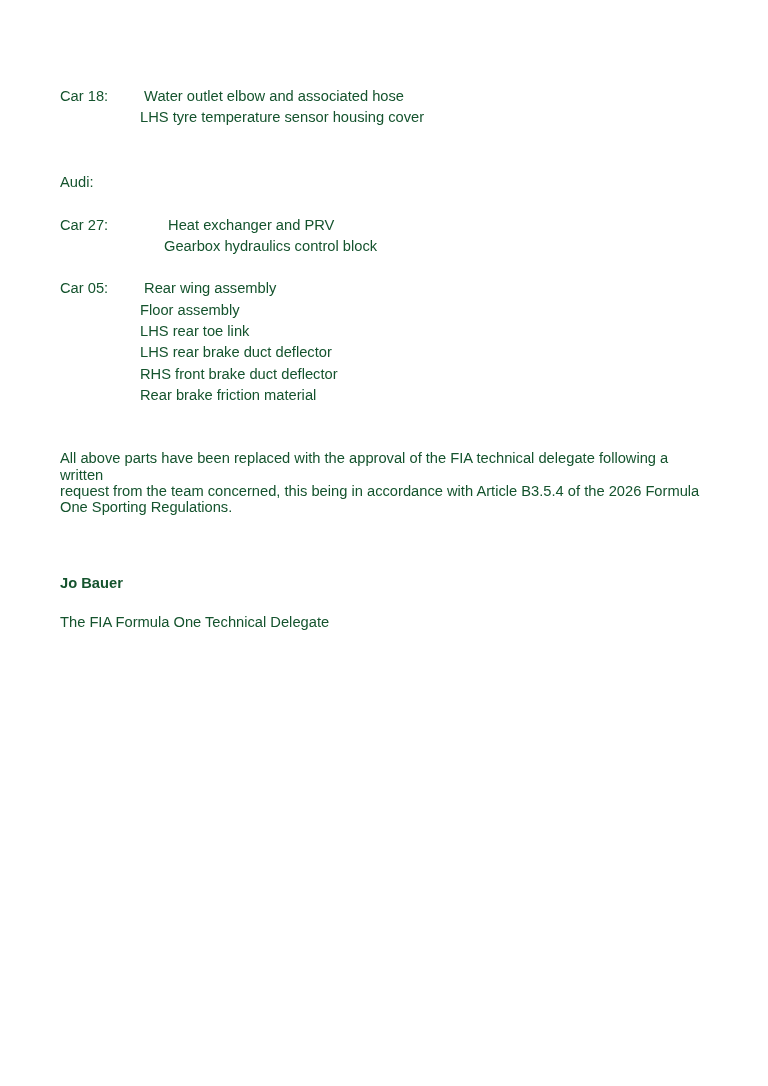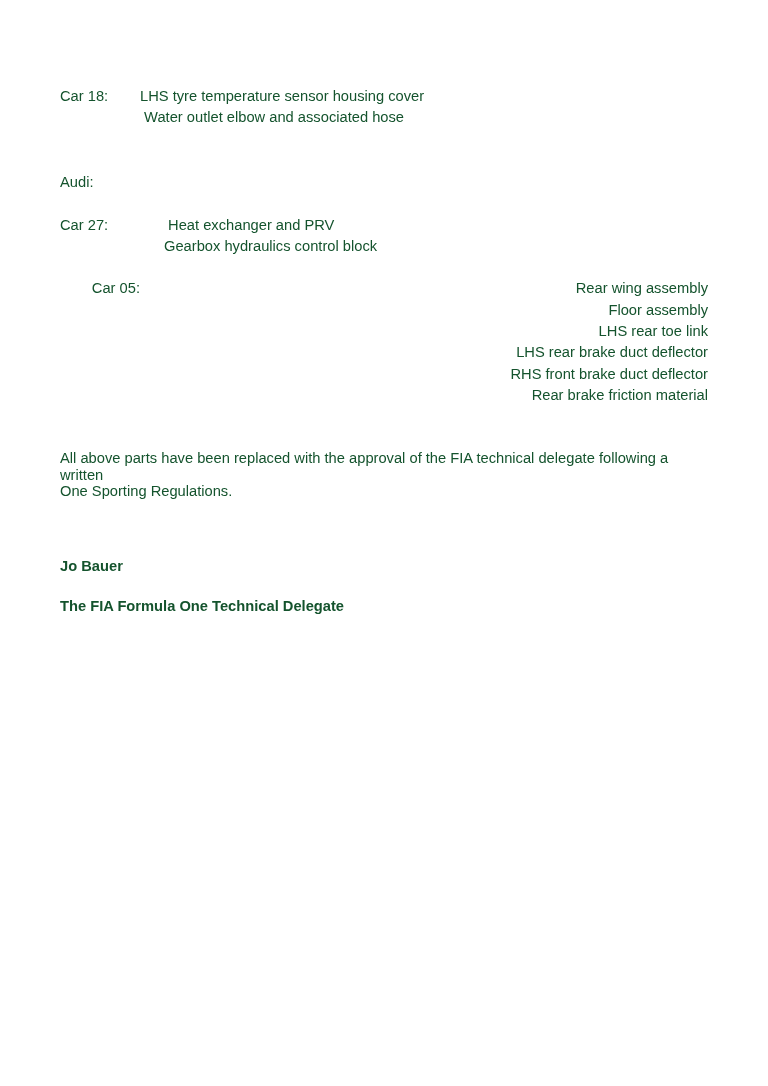--- a/index.html
+++ b/index.html
@@ -31,55 +31,55 @@
     white-space: pre;
   }
   .car-items {
     flex: 1 1 auto;
   }
   .car-items .item {
     line-height: 21.3px;
     white-space: pre-wrap;
   }
   .entry-27 { margin-top: 22px; gap: 24px; }
-  .entry-05 { margin-top: 21px; text-align: right; }
+  .entry-05 { margin-top: 21px; }
   .team-heading {
     margin-top: 43px;
     font-weight: normal;
     line-height: 21.3px;
   }
   .closing-paragraph {
     margin-top: 44px;
   }
   .closing-paragraph .para-line {
     line-height: 16.4px;
     white-space: pre-wrap;
   }
   .sig-name {
     margin-top: 57px;
     font-weight: bold;
     line-height: 21.3px;
   }
   .sig-title {
     margin-top: 18px;
-    font-weight: bold;
+    font-weight: normal;
     line-height: 21.3px;
   }
 </style>
 </head>
 <body>
 
 <div class="page">
   <div class="content">
 
     <div class="car-entry entry-18">
       <div class="car-label">Car 18:</div>
       <div class="car-items">
+        <div class="item"> Water outlet elbow and associated hose</div>
         <div class="item">LHS tyre temperature sensor housing cover</div>
-        <div class="item"> Water outlet elbow and associated hose</div>
       </div>
     </div>
 
     <div class="team-heading">Audi:</div>
 
     <div class="car-entry entry-27">
       <div class="car-label">Car 27:</div>
       <div class="car-items">
         <div class="item"> Heat exchanger and PRV</div>
         <div class="item">Gearbox hydraulics control block</div>
@@ -93,20 +93,21 @@
         <div class="item">Floor assembly</div>
         <div class="item">LHS rear toe link</div>
         <div class="item">LHS rear brake duct deflector</div>
         <div class="item">RHS front brake duct deflector</div>
         <div class="item">Rear brake friction material</div>
       </div>
     </div>
 
     <div class="closing-paragraph">
       <div class="para-line">All above parts have been replaced with the approval of the FIA technical delegate following a written</div>
+      <div class="para-line">request from the team concerned, this being in accordance with Article B3.5.4 of the 2026 Formula</div>
       <div class="para-line">One Sporting Regulations.</div>
     </div>
 
     <div class="sig-name">Jo Bauer</div>
 
     <div class="sig-title">The FIA Formula One Technical Delegate</div>
 
   </div>
 </div>
 

